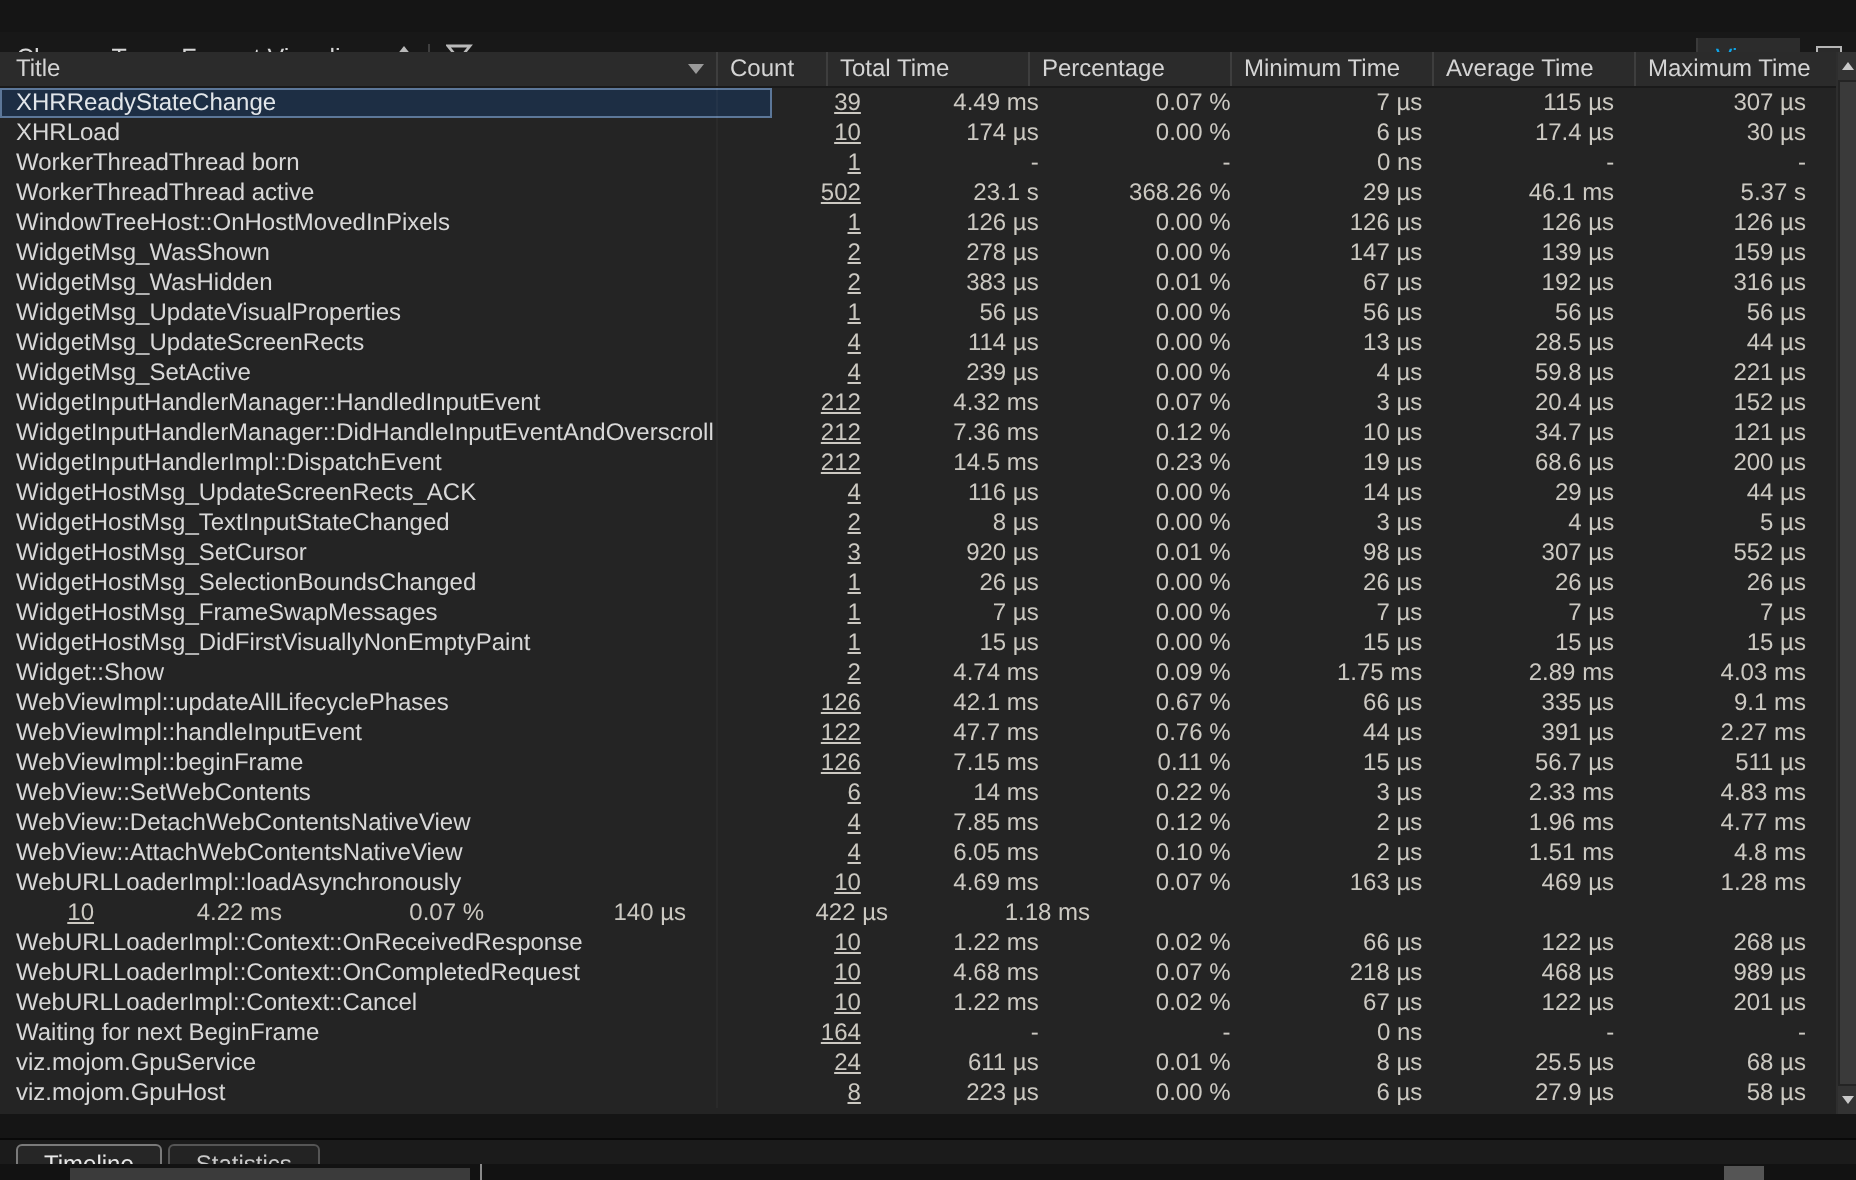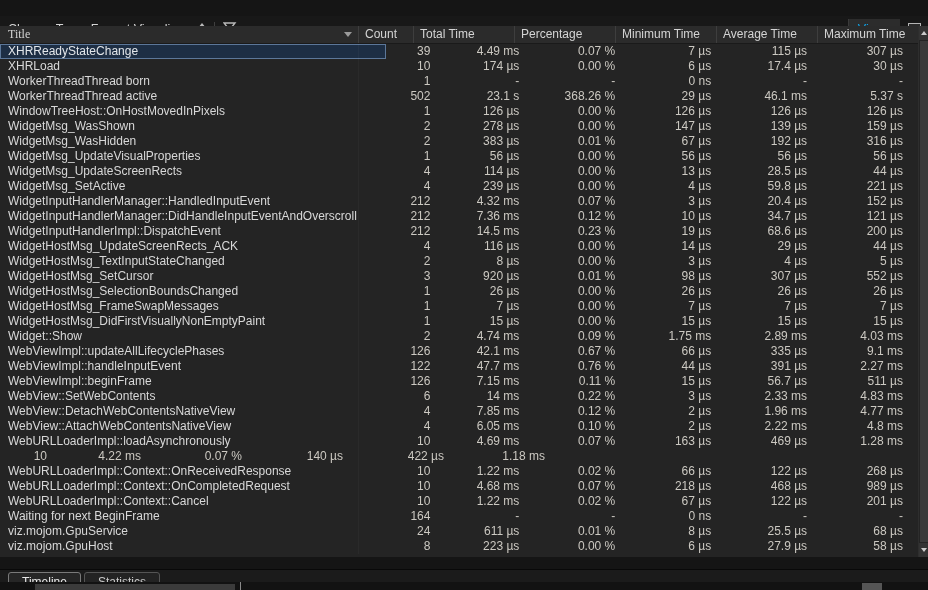--- a/index.html
+++ b/index.html
@@ -23,30 +23,30 @@
   .views-btn .vlabel::first-letter { text-decoration:underline; }
   .panel-btn { width:22px; height:20px; display:flex; align-items:center; justify-content:center; margin:0 3px; }
   .panel-btn .sq { width:13px; height:11px; border:1px solid #b5b5b5; position:relative; background:#2a2a2a; }
   .panel-btn .sq::after { content:""; position:absolute; top:3px; left:3px; right:3px; height:2px; background:#b5b5b5; }
 
   
   .grid { position:absolute; top:26px; left:0; width:918px; height:531px; background:#242424; }
   .thead { display:flex; height:18px; background:#2b2b2b; border-bottom:1px solid #1a1a1a; }
   .th { color:#d4d4d4; font-size:12px; line-height:17px; padding-left:6px; position:relative;
         border-left:1px solid #3e3e3e; white-space:nowrap; overflow:hidden; }
-  .th:first-child { border-left:none; padding-left:8px; display:flex; align-items:center; justify-content:space-between;font-family:Liberation Serif, serif; }
+  .th:first-child { border-left:none; padding-left:8px; display:flex; align-items:center; justify-content:space-between; }
   .sort-arrow { width:0; height:0; border-left:4px solid transparent; border-right:4px solid transparent;
                 border-top:5px solid #9a9a9a; margin-right:6px; }
   .c-title { width:358px; } .c-count { width:55px; } .c-num { width:101px; }
   .tbody { position:relative; }
   .tbody::before { content:""; position:absolute; top:0; bottom:0; left:358px; width:1px; background:rgba(255,255,255,0.03); }
   .row { display:flex; height:15px; font-size:12px; line-height:15px; }
   .cell { white-space:nowrap; overflow:hidden; }
   .cell.title { width:410px; color:#d8d8d8; padding-left:8px; }
-  .cell.count { width:55px; color:#ccc9c2; text-align:right; padding-right:8px; }
+  .cell.count { width:55px; color:#ccc9c2; text-align:right; padding-right:8px;text-decoration:underline; }
   .cell.num   { width:101px; color:#ccc9c2; text-align:right; padding-right:15px; }
   .row.selected .cell.title { background:#1d2e44; outline:1px solid #5c7799; outline-offset:-1px; color:#e2e6ea; }
 
   
   .vscroll { position:absolute; top:26px; right:0; width:10px; height:531px; background:#242424; border-left:1px solid #2e2e2e; }
   .vs-btn { position:absolute; left:0; width:10px; height:14px; background:#333333; display:flex; align-items:center; justify-content:center; }
   .vs-up { top:0; } .vs-dn { bottom:0; }
   .vs-btn .t-up { width:0; height:0; border-left:3px solid transparent; border-right:3px solid transparent; border-bottom:4px solid #c9c9c9; }
   .vs-btn .t-dn { width:0; height:0; border-left:3px solid transparent; border-right:3px solid transparent; border-top:4px solid #c9c9c9; }
   .vs-thumb { position:absolute; left:1px; top:15px; width:8px; height:501px; background:#3a3a3a; }
@@ -329,21 +329,21 @@
           <div class="cell num">2 µs</div>
           <div class="cell num">1.96 ms</div>
           <div class="cell num">4.77 ms</div>
         </div>
         <div class="row">
           <div class="cell title">WebView::AttachWebContentsNativeView</div>
           <div class="cell count">4</div>
           <div class="cell num">6.05 ms</div>
           <div class="cell num">0.10 %</div>
           <div class="cell num">2 µs</div>
-          <div class="cell num">2.22 ms</div>
+          <div class="cell num">1.51 ms</div>
           <div class="cell num">4.8 ms</div>
         </div>
         <div class="row">
           <div class="cell title">WebURLLoaderImpl::loadAsynchronously</div>
           <div class="cell count">10</div>
           <div class="cell num">4.69 ms</div>
           <div class="cell num">0.07 %</div>
           <div class="cell num">163 µs</div>
           <div class="cell num">469 µs</div>
           <div class="cell num">1.28 ms</div>

